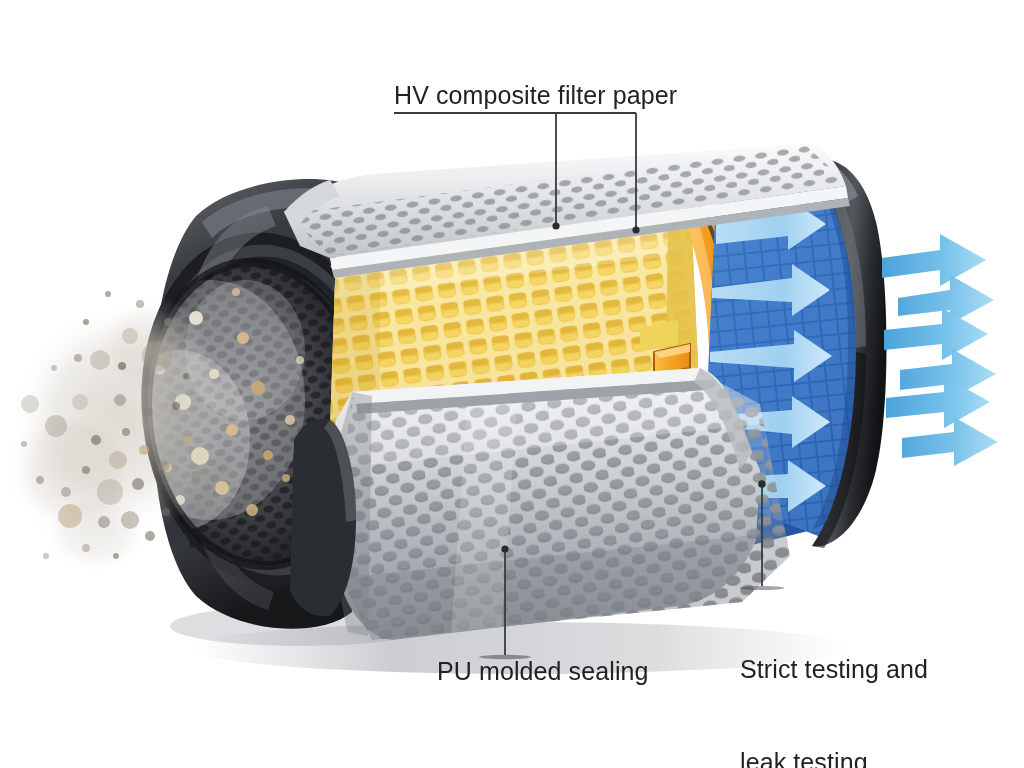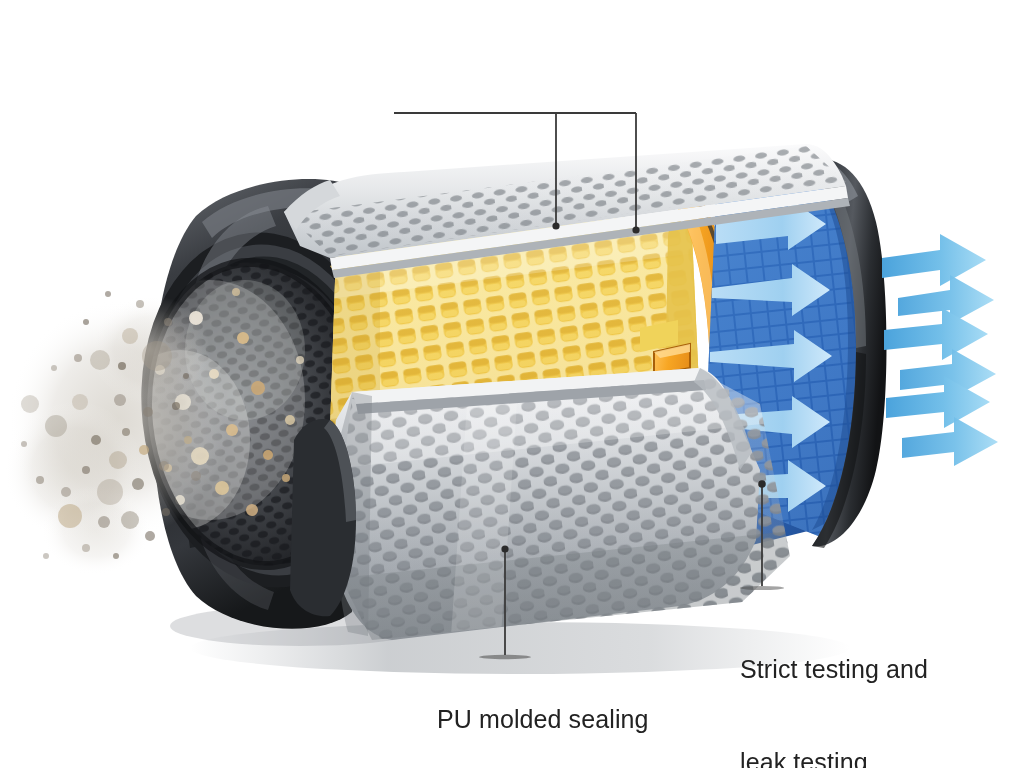--- a/index.html
+++ b/index.html
@@ -15,21 +15,21 @@
     position:absolute;
     color:#222222;
     font-family:"Liberation Sans", sans-serif;
     font-size:25px;
     line-height:31px;
     letter-spacing:0.1px;
     white-space:pre;
     font-weight:400;
   }
   #label-hv{left:394px;top:80px;}
-  #label-pu{left:437px;top:704px;}
+  #label-pu{left:437px;top:656px;}
   #label-strict{left:740px;top:592px;}
 </style>
 </head>
 <body>
 
 <div id="stage">
 
   <svg class="svgwrap" viewBox="0 0 1024 768" xmlns="http://www.w3.org/2000/svg">
     <defs>
 
@@ -416,20 +416,21 @@
       <path d="M505,655 L505,552"></path>
       <circle cx="505" cy="549" r="3.6" stroke="none"></circle>
       <ellipse cx="505" cy="657" rx="26" ry="2.2" fill="#4a4a4a" stroke="none" opacity="0.55"></ellipse>
 
       <path d="M762,586 L762,487"></path>
       <circle cx="762" cy="484" r="3.8" stroke="none"></circle>
       <ellipse cx="762" cy="588" rx="22" ry="2" fill="#4a4a4a" stroke="none" opacity="0.5"></ellipse>
     </g>
   </svg>
 
+  <div class="lbl" id="label-hv">HV composite filter paper</div>
 
   <div class="lbl" id="label-pu">PU molded sealing</div>
 
   <div class="lbl" id="label-strict">
     <div>Strict testing and</div>
     <div>leak testing</div>
   </div>
 
 </div>
 

